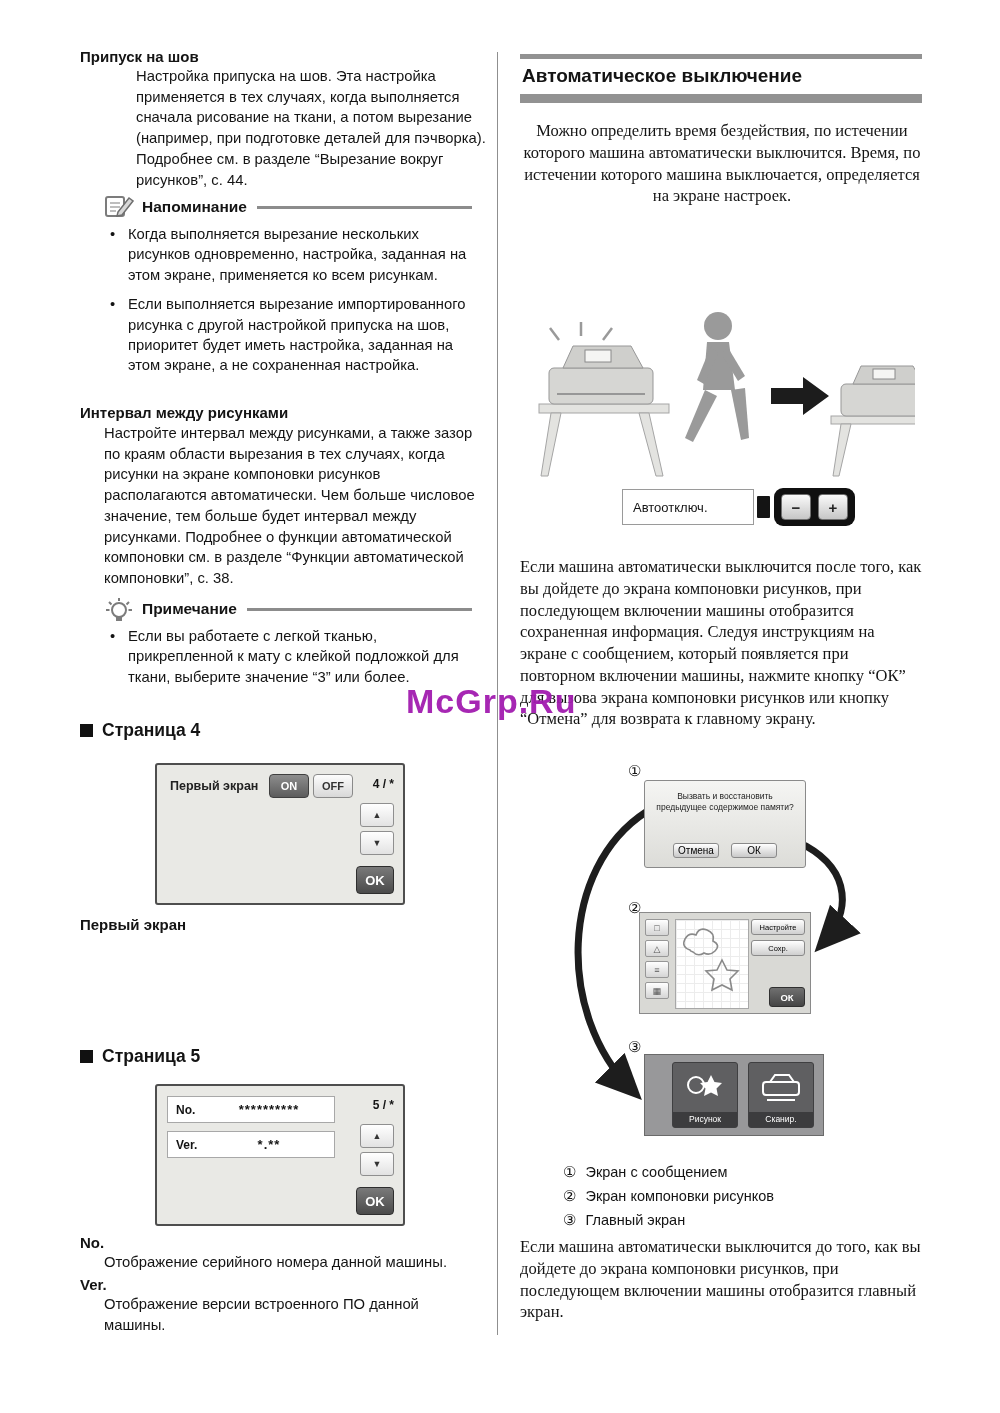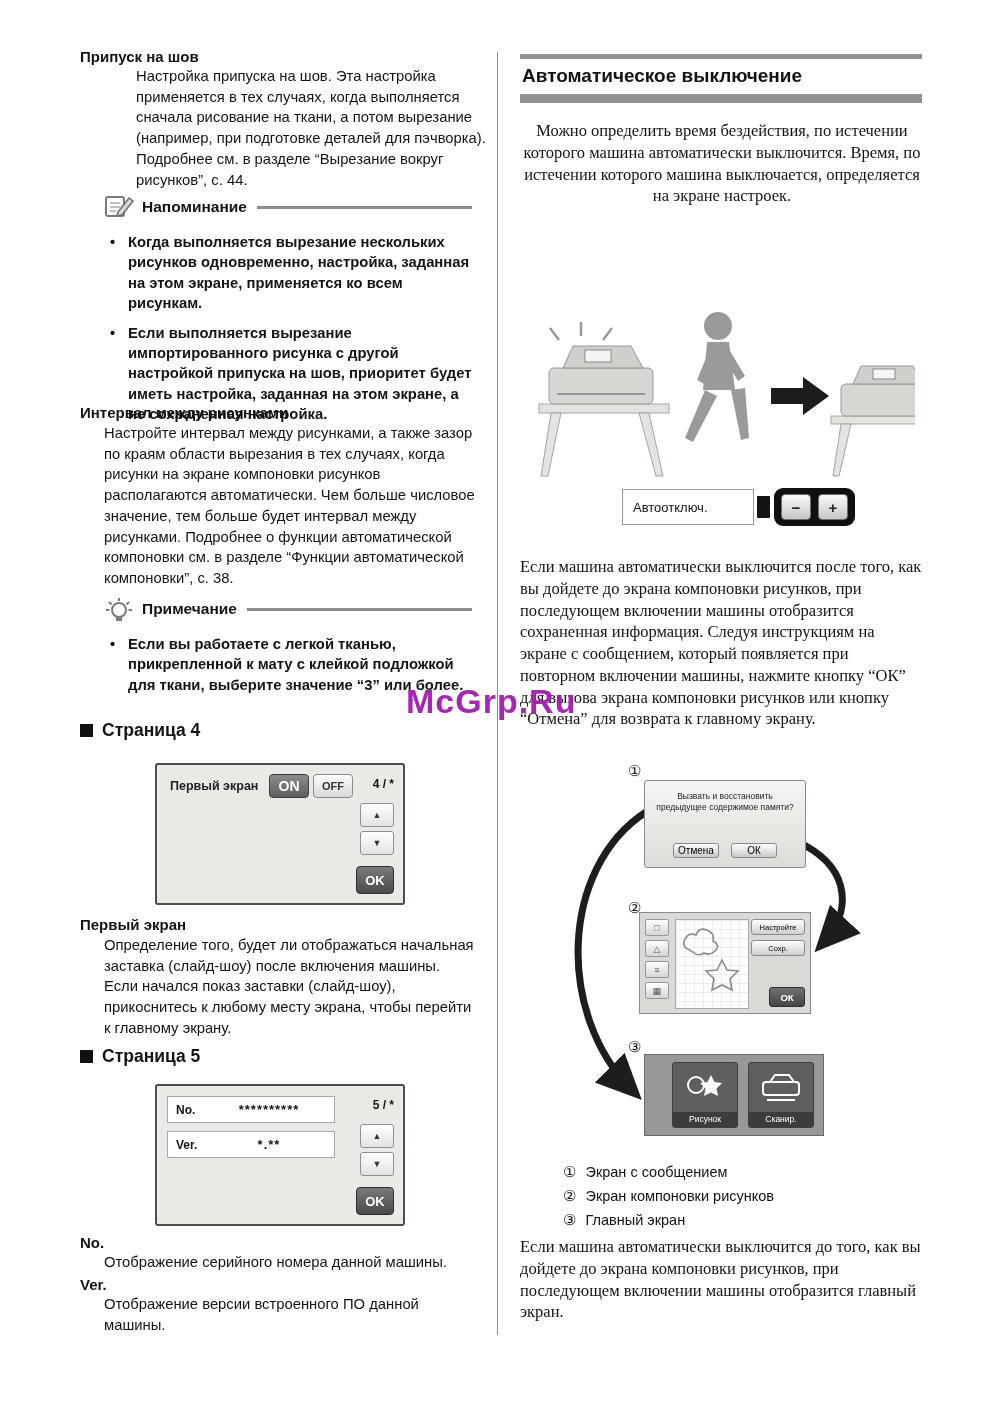--- a/index.html
+++ b/index.html
@@ -7,33 +7,33 @@
         font-family:"Liberation Sans",sans-serif;color:#141414;overflow:hidden;}
   .abs{position:absolute;}
   
   .h-sec{font-size:15px;font-weight:bold;margin:0;}
   .body{font-size:14.8px;line-height:1.40;margin:0;}
   .note{}
   .note-head{display:flex;align-items:center;}
   .note-icon{width:30px;height:26px;display:inline-block;margin-right:8px;flex:none;}
   .note-title{font-size:15.5px;font-weight:bold;white-space:nowrap;}
   .note-line{flex:1;height:3px;background:#8c8c8c;margin-left:10px;}
-  .bullets{margin:12px 0 0 0;padding:0 0 0 24px;list-style:none;font-weight:bold;}
+  .bullets{margin:4px 0 0 0;padding:0 0 0 24px;list-style:none;}
   .bullets li{position:relative;font-size:14.8px;line-height:1.38;margin-bottom:9px;}
   .bullets li::before{content:"•";position:absolute;left:-18px;top:0;}
   .h-part{font-size:17.5px;font-weight:bold;margin:0;display:flex;align-items:center;}
   .sq{width:13px;height:13px;background:#111;display:inline-block;margin-right:9px;flex:none;}
   .pageno{font-size:16px;margin-left:20px;}
   
   .col-divider{left:497px;top:52px;width:1px;height:1286px;background:#8f8f8f;}
   
   .screen{position:absolute;background:#e9e9e5;border:2px solid #4e4e4e;border-radius:3px;}
   .scr-label{position:absolute;font-size:12.5px;font-weight:bold;color:#222;}
   button{font-family:inherit;box-sizing:border-box;display:flex;align-items:center;justify-content:center;padding:0;cursor:default;}
-  .btn-on{position:absolute;left:112px;top:9px;width:40px;height:24px;background:linear-gradient(#8d8d8d,#5c5c5c);color:#fff;font-size:14px;font-weight:bold;border:1px solid #3f3f3f;border-radius:4px;}
+  .btn-on{position:absolute;left:112px;top:9px;width:40px;height:24px;background:linear-gradient(#8d8d8d,#5c5c5c);color:#fff;font-size:11px;font-weight:bold;border:1px solid #3f3f3f;border-radius:4px;}
   .btn-off{position:absolute;left:156px;top:9px;width:40px;height:24px;background:linear-gradient(#fdfdfd,#d8d8d8);color:#333;font-size:11px;font-weight:bold;border:1px solid #8a8a8a;border-radius:4px;}
   .scr-page{position:absolute;right:9px;top:12px;font-size:12px;font-weight:bold;}
   .btn-arrow{position:absolute;right:9px;width:34px;height:24px;background:linear-gradient(#ffffff,#e2e2e2);border:1px solid #8f8f8f;border-radius:3px;}
   .btn-arrow span{font-size:9px;color:#333;}
   .btn-ok{position:absolute;right:9px;bottom:9px;width:38px;height:28px;background:linear-gradient(#7a7a7a,#4a4a4a);color:#fff;font-size:13px;font-weight:bold;border:1px solid #2e2e2e;border-radius:4px;}
   .scr-row{position:absolute;left:10px;width:168px;height:27px;background:#fff;border:1px solid #a8a8a8;display:flex;align-items:center;padding:0 8px;box-sizing:border-box;}
   .scr-row .rl{font-size:12px;font-weight:bold;width:36px;flex:none;}
   .scr-row .rv{flex:1;text-align:center;font-size:13px;font-weight:bold;letter-spacing:1px;}
   
   .rhead .bar-thin{height:5px;background:#929292;}
@@ -131,21 +131,20 @@
     <button class="btn-arrow" style="top:38px;">
         <span>▲</span>
       </button>
     <button class="btn-arrow" style="top:66px;">
         <span>▼</span>
       </button>
     <button class="btn-ok">OK</button>
   </div>
 
   <h3 class="abs h-sec" style="left:80px;top:916px;">Первый экран</h3>
-  <p class="abs body" style="left:104px;top:935px;width:372px;">Определение того, будет ли отображаться начальная заставка (слайд-шоу) после включения машины. Если начался показ заставки (слайд-шоу), прикоснитесь к любому месту экрана, чтобы перейти к главному экрану.</p>
 
   <h2 class="abs h-part" style="left:80px;top:1046px;">
     <span class="sq"></span>
     <span>Страница 5</span>
   </h2>
 
   <div class="screen" style="left:155px;top:1084px;width:246px;height:138px;">
     <div class="scr-row" style="top:10px;">
       <span class="rl">No.</span>
       <span class="rv">**********</span>

